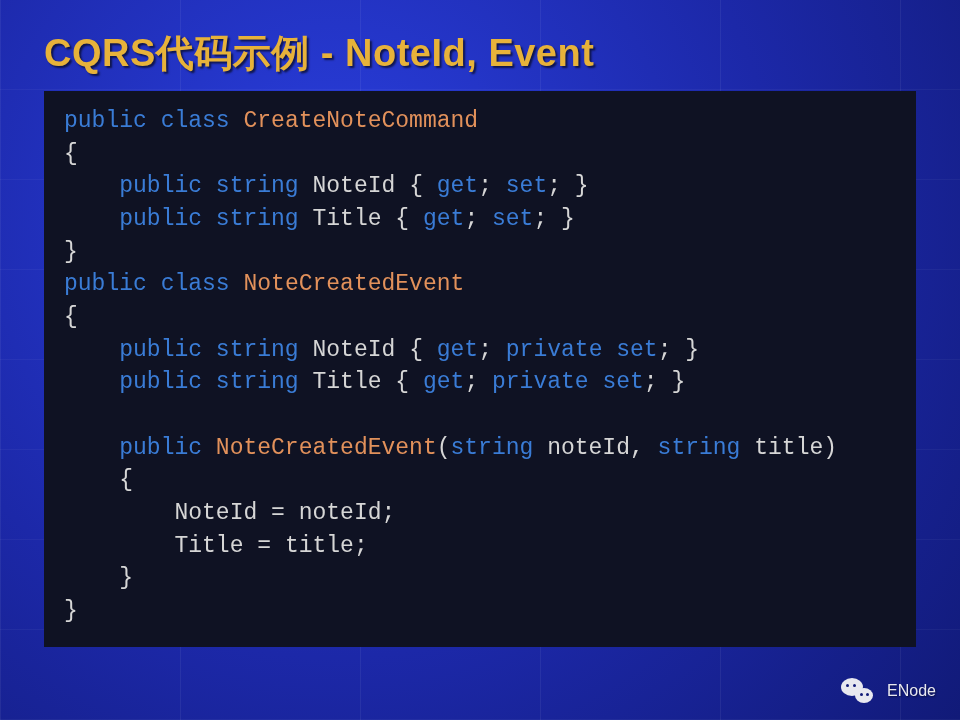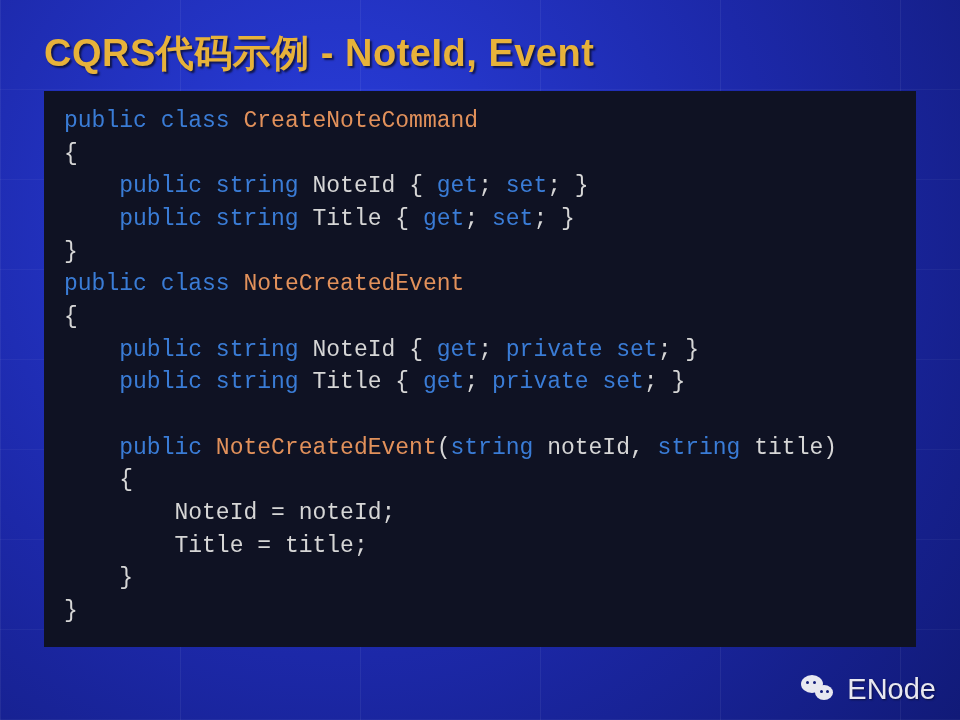--- a/index.html
+++ b/index.html
@@ -44,23 +44,24 @@
   }
   .kw   { color: #3a7cd6; }   
   .type { color: #e2915b; }   
   .id   { color: #d6d6d6; }   
   .pn   { color: #d6d6d6; }   
   .footer {
     position: absolute;
     right: 24px;
     bottom: 14px;
     display: flex;
+    align-items: center;
     gap: 10px;
     color: #e8e8f0;
-    font-size: 29px;
+    font-size: 16px;
     text-shadow: 1px 1px 2px rgba(0,0,0,0.5);
   }
   .wx-icon {
     position: relative;
     width: 36px;
     height: 30px;
   }
   .wx-icon .bub1, .wx-icon .bub2 {
     position: absolute;
     background: #e8e8f0;

